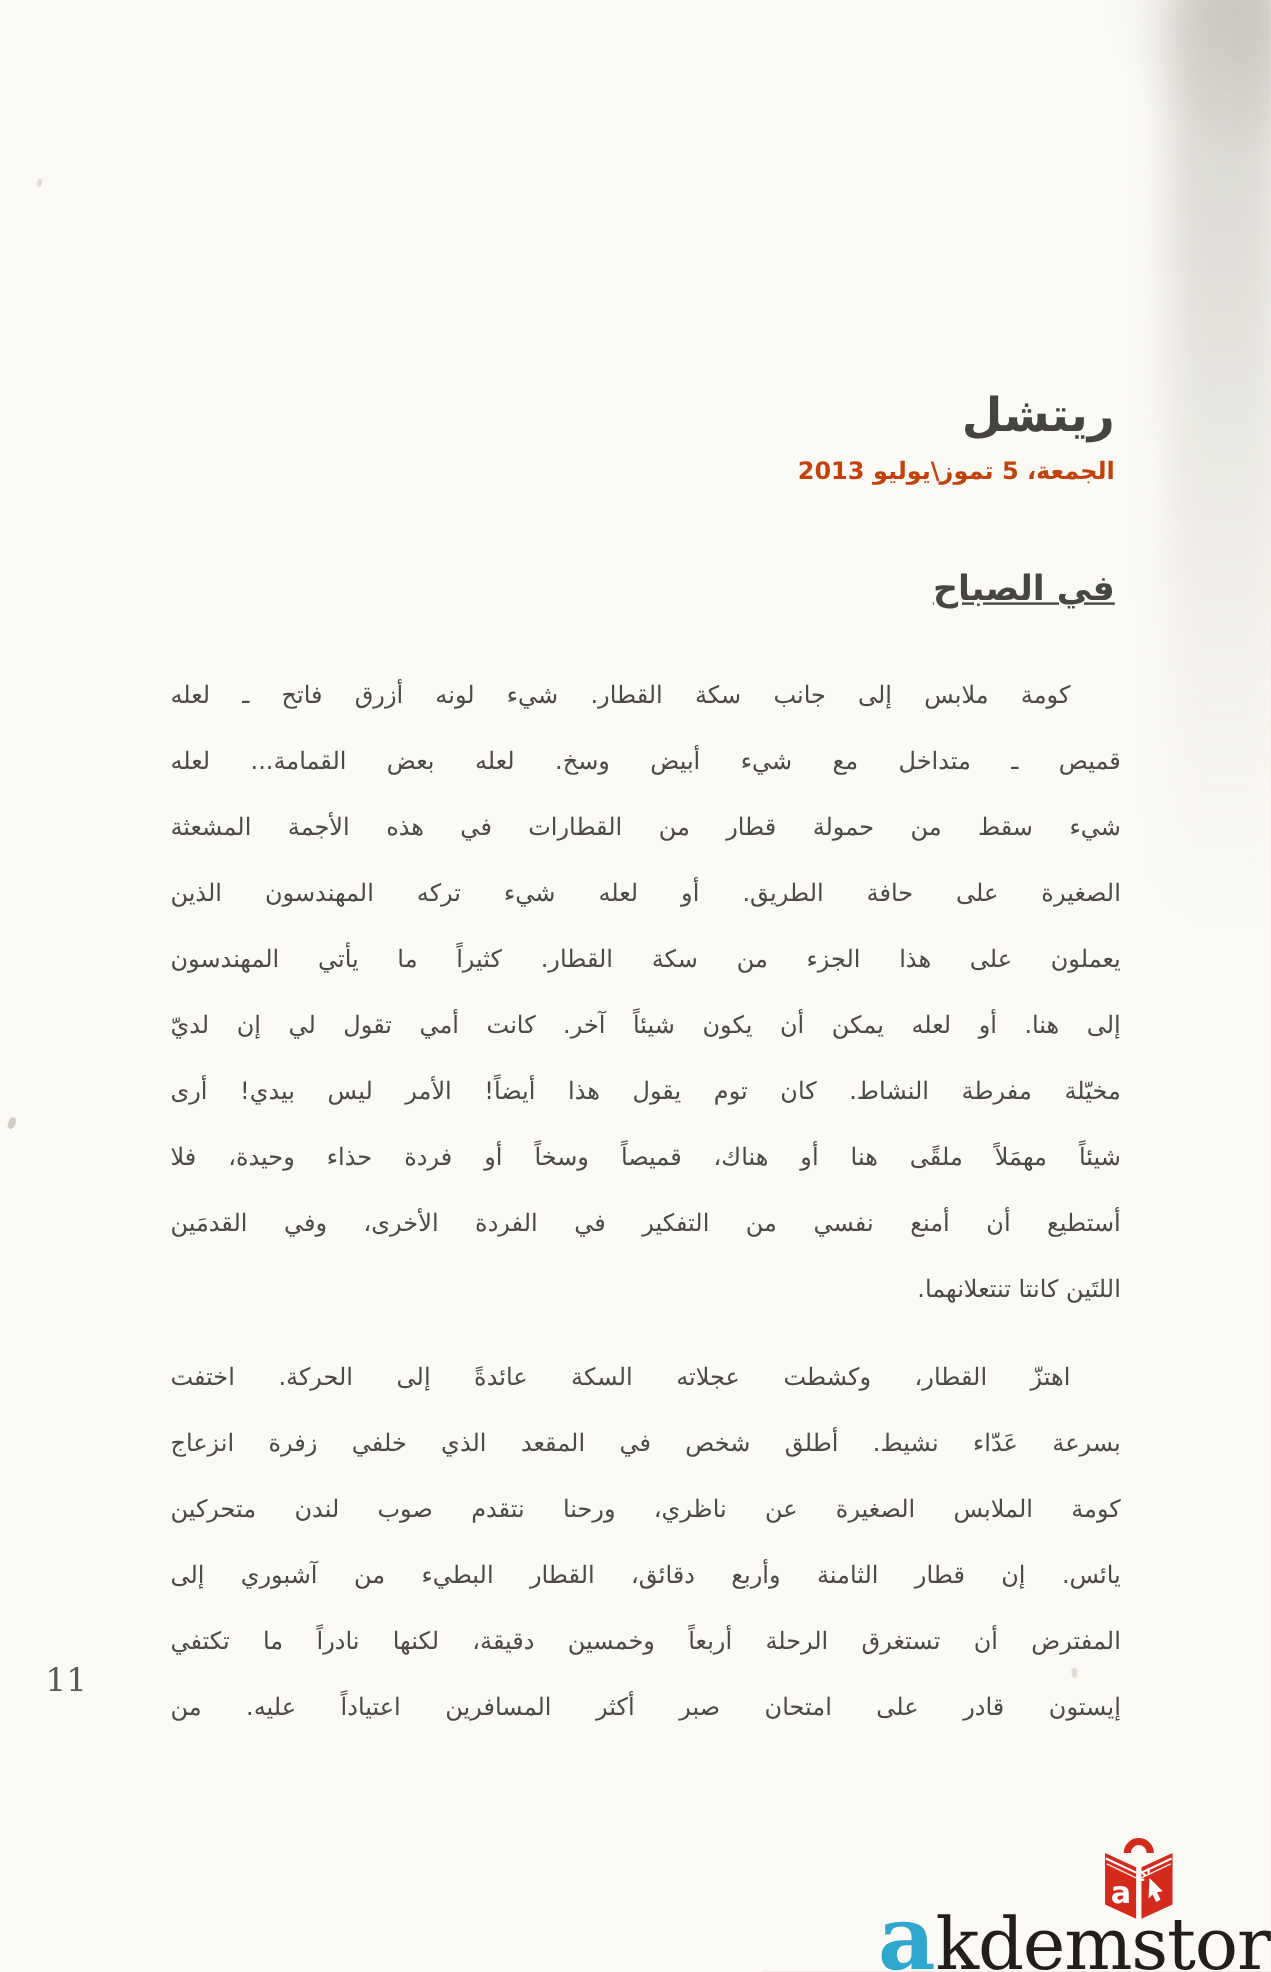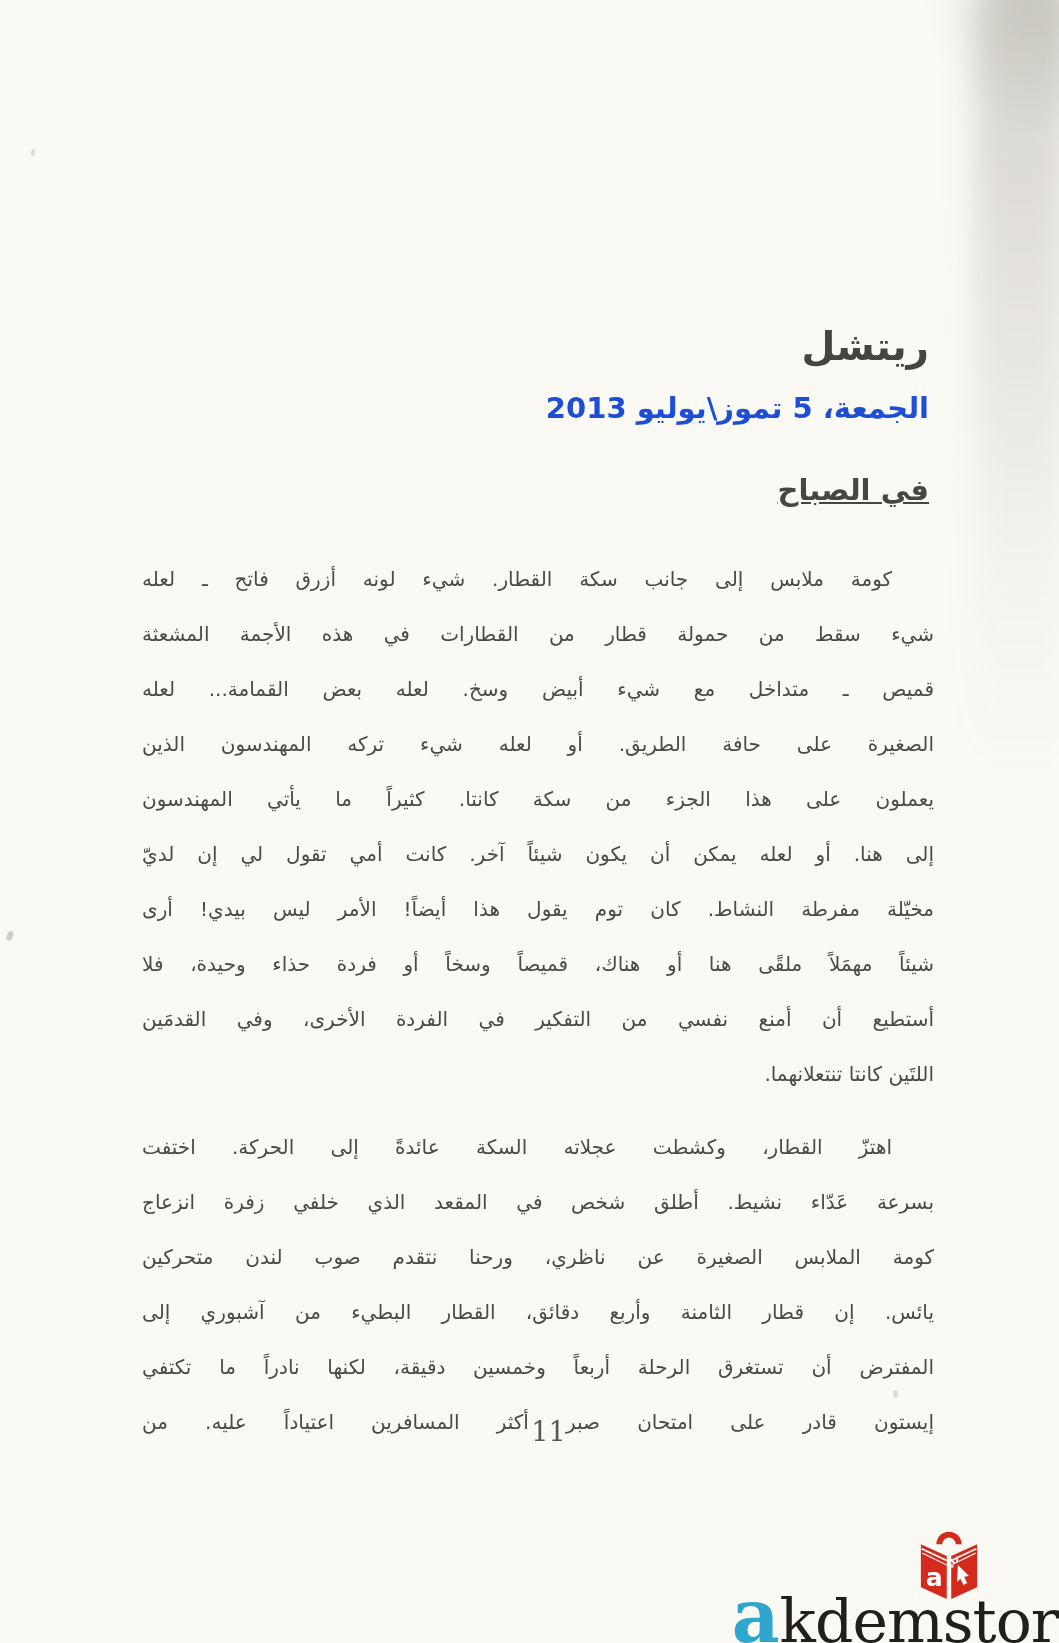--- a/index.html
+++ b/index.html
@@ -32,43 +32,43 @@
   .speck-2 { left:31px; top:149px; width:4px; height:7px;  transform:rotate(10deg); opacity:0.30; }
   .speck-3 { left:893px; top:1390px; width:5px; height:8px; transform:rotate(-8deg); opacity:0.30; }
 
   
   .ar { direction:rtl; unicode-bidi:embed; }
   .chapter-title {
     position:absolute; top:324px; right:166px;
     font-size:39px; font-weight:bold; color:#464441; letter-spacing:0.5px;
   }
   .entry-date {
-    position:absolute; top:391px; right:166px;
-    font-size:29px; font-weight:bold; color:#1d4ed8;
+    position:absolute; top:380px; right:166px;
+    font-size:20px; font-weight:bold; color:#c2410c;
   }
   .section-heading {
     position:absolute; top:473px; right:166px;
     font-size:29px; font-weight:bold; color:#484643;text-decoration:underline;
   }
   .body-text {
     position:absolute; top:552px; right:161px; width:792px;
     direction:rtl; font-size:20px; color:#4c4a46;
   }
   .ln {
     height:55px; line-height:55px;
     text-align:justify;
     text-align-last:justify;
     -moz-text-align-last:justify;
   }
   .ln.indent   { padding-right:42px; }
   .ln.para-end { text-align-last:right; -moz-text-align-last:right; }
   .ln.p2-start { margin-top:18px; }
   .page-number {
-    position:absolute; top:1416px; left:38px; width:1021px;
-    text-align:center; font-size:27px; color:#5a5854;
+    position:absolute; top:1385px; left:38px; width:1021px;
+    text-align:left; font-size:27px; color:#5a5854;
     font-family:"DejaVu Serif", serif;
   }
 
   
   .logo-icon { position:absolute; right:109px; bottom:38px; width:74px; height:83px; }
   .wordmark {
     position:absolute; right:2px; bottom:-10px;
     font-family:"DejaVu Serif", serif;
     color:#211e1b; font-size:60px; line-height:1; letter-spacing:-1px;
     white-space:nowrap;
@@ -87,24 +87,24 @@
   <div class="speck speck-1"></div>
   <div class="speck speck-2"></div>
   <div class="speck speck-3"></div>
 
   <div class="chapter-title ar">ريتشل</div>
   <div class="entry-date ar">الجمعة، 5 تموز\يوليو 2013</div>
   <div class="section-heading ar">في الصباح</div>
 
   <div class="body-text">
     <div class="ln indent">كومة ملابس إلى جانب سكة القطار. شيء لونه أزرق فاتح ـ لعله</div>
+    <div class="ln">قميص ـ متداخل مع شيء أبيض وسخ. لعله بعض القمامة... لعله</div>
     <div class="ln">شيء سقط من حمولة قطار من القطارات في هذه الأجمة المشعثة</div>
-    <div class="ln">قميص ـ متداخل مع شيء أبيض وسخ. لعله بعض القمامة... لعله</div>
     <div class="ln">الصغيرة على حافة الطريق. أو لعله شيء تركه المهندسون الذين</div>
-    <div class="ln">يعملون على هذا الجزء من سكة كانتا. كثيراً ما يأتي المهندسون</div>
+    <div class="ln">يعملون على هذا الجزء من سكة القطار. كثيراً ما يأتي المهندسون</div>
     <div class="ln">إلى هنا. أو لعله يمكن أن يكون شيئاً آخر. كانت أمي تقول لي إن لديّ</div>
     <div class="ln">مخيّلة مفرطة النشاط. كان توم يقول هذا أيضاً! الأمر ليس بيدي! أرى</div>
     <div class="ln">شيئاً مهمَلاً ملقًى هنا أو هناك، قميصاً وسخاً أو فردة حذاء وحيدة، فلا</div>
     <div class="ln">أستطيع أن أمنع نفسي من التفكير في الفردة الأخرى، وفي القدمَين</div>
     <div class="ln para-end">اللتَين كانتا تنتعلانهما.</div>
 
     <div class="ln indent p2-start">اهتزّ القطار، وكشطت عجلاته السكة عائدةً إلى الحركة. اختفت</div>
     <div class="ln">بسرعة عَدّاء نشيط. أطلق شخص في المقعد الذي خلفي زفرة انزعاج</div>
     <div class="ln">كومة الملابس الصغيرة عن ناظري، ورحنا نتقدم صوب لندن متحركين</div>
     <div class="ln">يائس. إن قطار الثامنة وأربع دقائق، القطار البطيء من آشبوري إلى</div>

